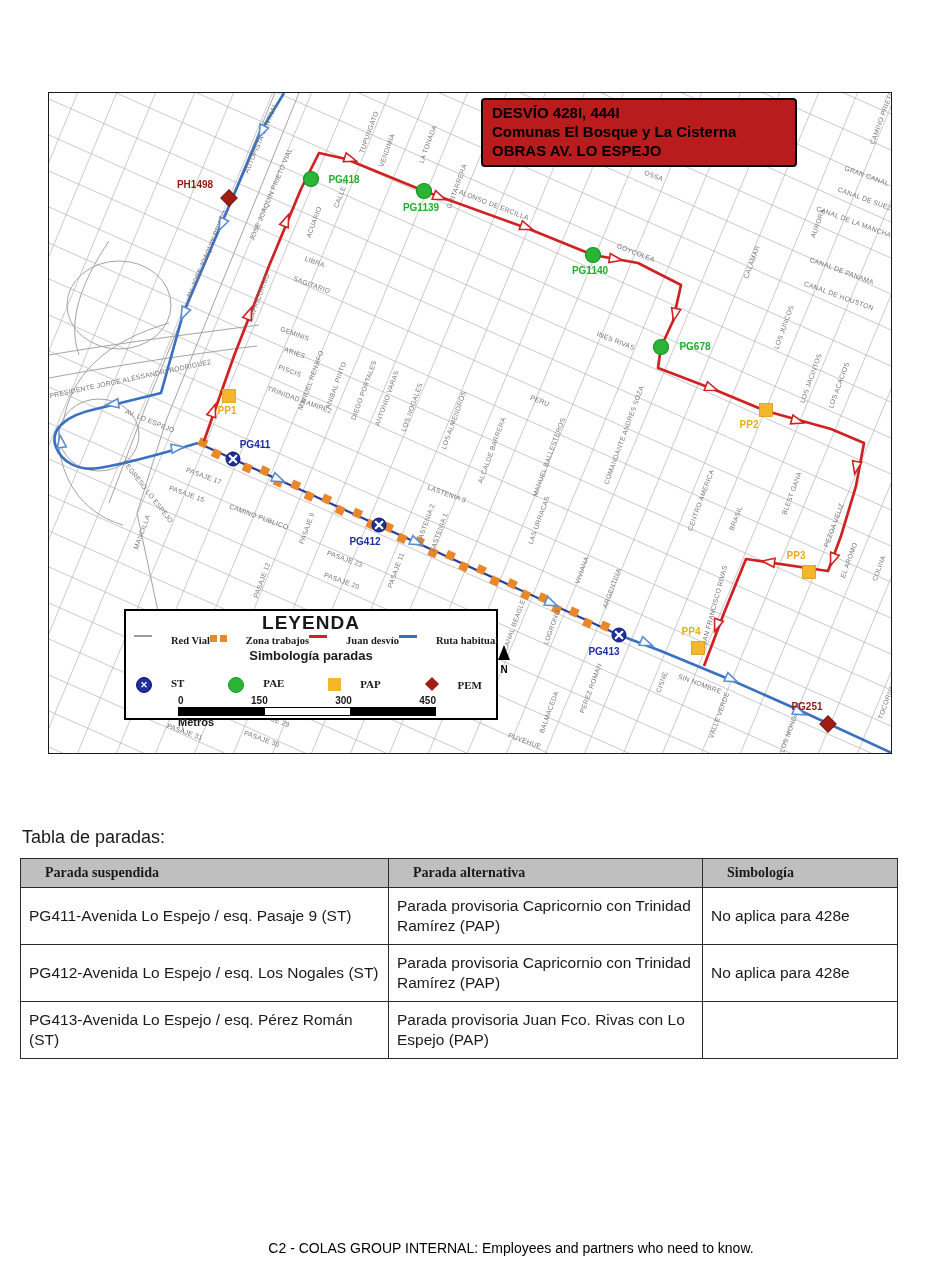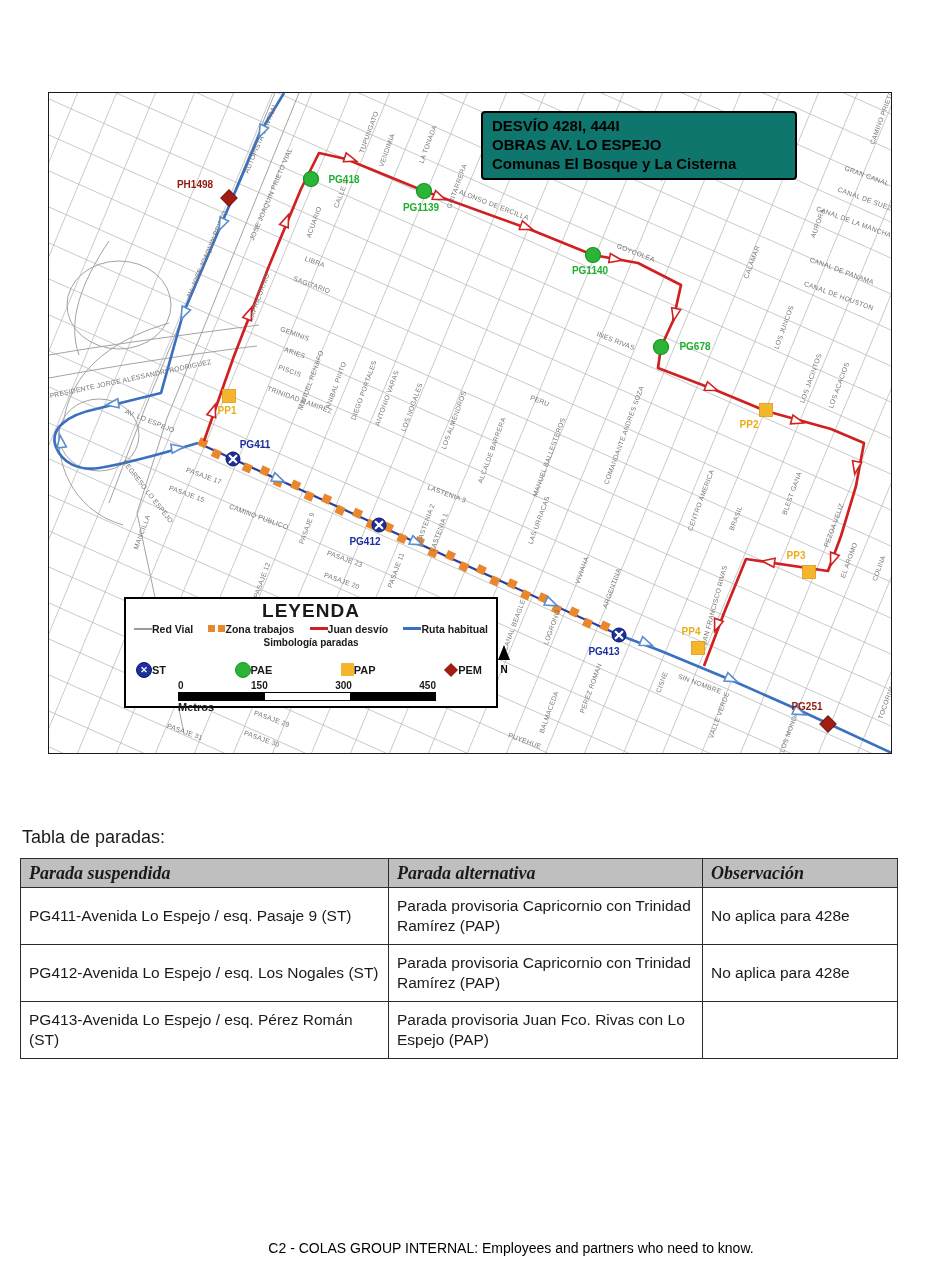--- a/index.html
+++ b/index.html
@@ -16,60 +16,60 @@
   .rt-red{fill:none;stroke-width:2.7;stroke-linejoin:round;}
   .rt-blue{fill:none;stroke-width:2.7;stroke-linejoin:round;}
   .wz-base{fill:none;stroke-width:2.2;}
   .wz-dash{fill:none;stroke-width:8.5;}
   .arr{stroke-width:1.6;fill:#fff;}
   .st-label{font:6.8px "Liberation Sans",sans-serif;fill:#757575;letter-spacing:.25px;}
   .mk-lbl{font:bold 10px "Liberation Sans",sans-serif;}
   .north-n{font:bold 10px "Liberation Sans",sans-serif;fill:#000;}
 
   
-  .title-box{position:absolute;left:432px;top:18px;width:316px;box-sizing:border-box;
-             background:#0f766e;border:2.5px solid #000;border-radius:4px;
+  .title-box{position:absolute;left:432px;top:5px;width:316px;box-sizing:border-box;
+             background:#b91c1c;border:2.5px solid #000;border-radius:4px;
              padding:3px 9px 4px;z-index:6;}
   .title-box div{font-weight:bold;font-size:15px;line-height:1.28;color:#000;white-space:nowrap;}
 
   
-  .legend-box{position:absolute;left:75px;top:504px;width:374px;height:111px;
+  .legend-box{position:absolute;left:75px;top:516px;width:374px;height:111px;
               box-sizing:border-box;background:#fff;border:2px solid #000;
               padding:2px 8px;z-index:6;}
   .legend-title{text-align:center;font-weight:bold;font-size:19px;letter-spacing:1px;line-height:1.05;}
   .legend-row1{display:flex;align-items:center;justify-content:space-between;
                font-size:10.5px;font-weight:bold;margin-top:2px;}
-  .lg-item{display:flex;align-items:center;gap:0;white-space:nowrap;}
+  .lg-item{display:flex;align-items:flex-start;gap:19px;white-space:nowrap;font-family:Liberation Serif, serif;}
   .sw-line{width:18px;height:2px;background:#9a9a9a;}
   .sw-wz{display:flex;gap:3px;}
   .sw-wz span{width:7px;height:7px;background:#e8872b;}
   .sw-red{width:18px;height:3px;background:#cf2121;}
   .sw-blue{width:18px;height:3px;background:#3a70c2;}
-  .legend-sub{text-align:center;font-weight:bold;font-size:10px;margin-top:2px;}
+  .legend-sub{text-align:center;font-weight:bold;font-size:13px;margin-top:2px;}
   .legend-row2{display:flex;align-items:center;justify-content:space-between;
                margin-top:14px;padding:0 6px 0 2px;font-size:11px;font-weight:bold;}
   .sym-st{width:14px;height:14px;border-radius:50%;background:#1d2f9e;border:1px solid #0c1666;
           display:flex;align-items:center;justify-content:center;color:#fff;font-size:9px;}
   .sym-st::before{content:"✕";}
   .sym-pae{width:14px;height:14px;border-radius:50%;background:#2cb437;border:1px solid #149422;}
   .sym-pap{width:13px;height:13px;background:#f5b52c;}
   .sym-pem{width:10px;height:10px;background:#a01d14;transform:rotate(45deg);margin:0 2px;}
   .legend-scale{margin:3px 52px 0 44px;}
   .ticks{display:flex;justify-content:space-between;font-size:10px;font-weight:bold;line-height:1;}
   .bar{height:7px;border:1px solid #000;margin-top:1px;
        background:linear-gradient(90deg,#000 0 33.4%,#fff 33.4% 66.7%,#000 66.7% 100%);}
   .unit{text-align:left;font-size:11px;font-weight:bold;line-height:1.2;}
 
   
   .tbl-caption{position:absolute;left:22px;top:827px;font-size:18px;}
   .stops-table{position:absolute;left:20px;top:858px;width:877px;border-collapse:collapse;
                table-layout:fixed;background:#fff;}
   .stops-table th,.stops-table td{border:1.2px solid #2b2b2b;text-align:left;}
-  .stops-table th{background:#bfbfbf;font-family:"Liberation Serif",serif;font-size:18px;
-                  font-weight:bold;padding:2px 8px;height:24px;font-style:italic;}
+  .stops-table th{background:#bfbfbf;font-family:"Liberation Serif",serif;font-size:14px;
+                  font-weight:bold;padding:2px 24px;height:24px;}
   .stops-table td{font-size:15.5px;line-height:1.32;padding:3px 8px;height:50px;vertical-align:middle;}
 
   
   .footer{position:absolute;top:1240px;left:0;width:100%;text-align:center;
           color:#000000;font-size:14px;padding-left:41px;}
 </style>
 </head>
 <body>
 
 <div class="map-frame">
@@ -284,22 +284,22 @@
       <path d="M566.7,538.7 L573.3,545.3 M566.7,545.3 L573.3,538.7" stroke="#fff" stroke-width="2.3" stroke-linecap="round" fill="none"></path>
       <text x="555" y="562" class="mk-lbl" text-anchor="middle" fill="#1d2f9e">PG413</text>
       <rect x="-5.8" y="-5.8" width="11.6" height="11.6" fill="#a01d14" stroke="#74120c" stroke-width="1" transform="translate(779,631) rotate(45)"></rect>
       <text x="758" y="617" class="mk-lbl" text-anchor="middle" fill="#8e1a10">PG251</text>
       <polygon points="455,552 449,567 461,567" fill="#000"></polygon>
       <text x="455" y="580" class="north-n" text-anchor="middle">N</text>
     </svg>
 
   <div class="title-box">
     <div>DESVÍO 428I, 444I</div>
+    <div>Comunas El Bosque y La Cisterna</div>
     <div>OBRAS AV. LO ESPEJO</div>
-    <div>Comunas El Bosque y La Cisterna</div>
   </div>
 
   <div class="legend-box">
     <div class="legend-title">LEYENDA</div>
     <div class="legend-row1">
       <span class="lg-item">
         <span class="sw-line"></span>
         <span>Red Vial</span>
       </span>
       <span class="lg-item">
@@ -355,21 +355,21 @@
 <table class="stops-table">
   <colgroup>
       <col style="width:368px">
       <col style="width:314px">
       <col style="width:195px">
     </colgroup>
   <thead>
     <tr>
       <th>Parada suspendida</th>
       <th>Parada alternativa</th>
-      <th>Observación</th>
+      <th>Simbología</th>
     </tr>
   </thead>
   <tbody>
     <tr>
       <td>PG411-Avenida Lo Espejo / esq. Pasaje 9 (ST)</td>
       <td>Parada provisoria Capricornio con Trinidad Ramírez (PAP)</td>
       <td>No aplica para 428e</td>
     </tr>
     <tr>
       <td>PG412-Avenida Lo Espejo / esq. Los Nogales (ST)</td>

